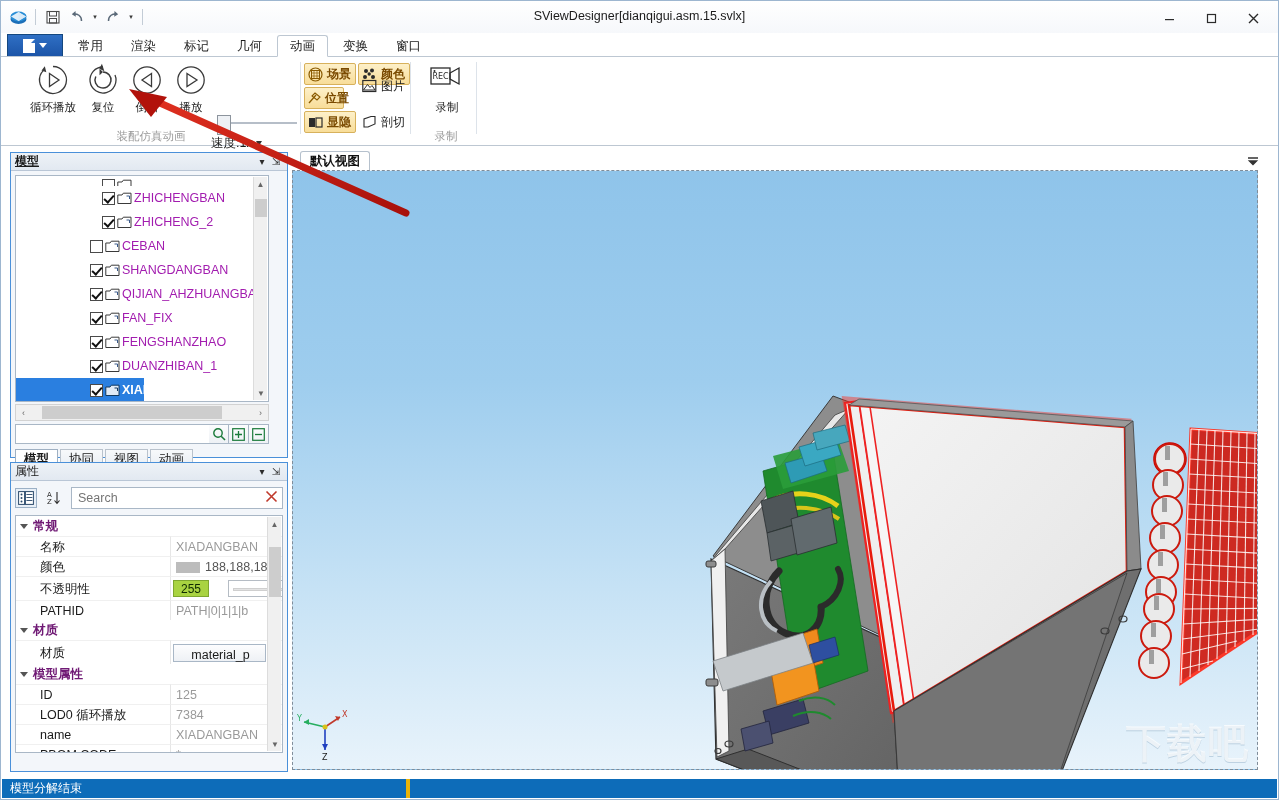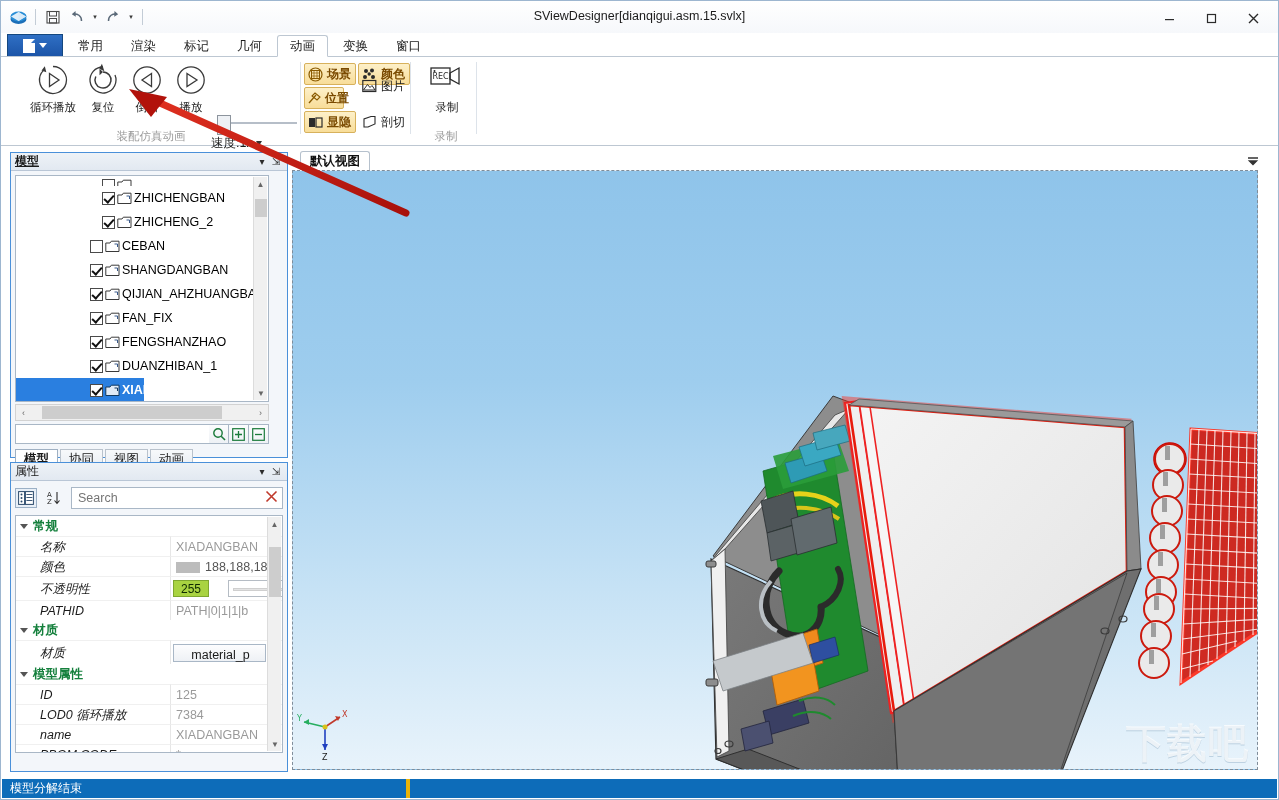--- a/index.html
+++ b/index.html
@@ -140,21 +140,21 @@
     position: absolute; left: 9px; top: 151px; width: 278px; height: 306px;
     border: 1px solid #4a90d9; background: #f3f6fa;
   }
   .tree {
     position: absolute; left: 4px; top: 22px; width: 254px; height: 227px;
     background: #ffffff; border: 1px solid #a9b7c6; overflow: hidden;
   }
   .tree-inner { position: relative; padding-top: 0px; }
   .trow {
     display: flex; align-items: center; gap: 2px; height: 24px; padding-left: 4px;
-    font-size: 12.5px; color: #000000; white-space: nowrap;
+    font-size: 12.5px; color: #a21caf; white-space: nowrap;
   }
   .trow.sel { background: #2a7fe0; color: #ffffff; font-weight: bold; }
   .cbx {
     width: 13px; height: 13px; border: 1px solid #4a4a4a; background: #fff;
     position: relative; flex: none;
   }
   .cbx.on:after {
     content: ""; position: absolute; left: 3px; top: 0px; width: 4px; height: 8px;
     border: solid #111; border-width: 0 2px 2px 0; transform: rotate(42deg);
   }
@@ -203,26 +203,26 @@
   }
   .searchfield input {
     border: none; outline: none; font-size: 12.5px; color: #8a8a8a; width: 90%;
     font-family: "Liberation Sans", sans-serif; background: transparent;
   }
   .propgrid {
     position: absolute; left: 4px; top: 52px; width: 268px; height: 238px;
     background: #ffffff; border: 1px solid #a9b7c6; overflow: hidden;
   }
   .pgrow { display: flex; height: 20px; align-items: center; font-size: 12.5px; }
-  .pgcat { font-weight: bold; color:#15803d; padding-left: 4px; display:flex; align-items:center; gap:5px; background:#fff;}
+  .pgcat { font-weight: bold; color:#701a75; padding-left: 4px; display:flex; align-items:center; gap:5px; background:#fff;}
   .pgcat .tri { width:0;height:0;border-left:4px solid transparent;border-right:4px solid transparent;border-top:5px solid #555; }
   .pgname { width: 155px; padding-left: 24px; color: #1b1b1b; border-right: 1px solid #e6e6e6;
             height: 20px; line-height: 20px; overflow:hidden; white-space:nowrap;}
   .pgval { flex: 1; padding-left: 5px; color: #9a9a9a; height:20px; line-height:20px; overflow:hidden; white-space:nowrap; }
-  .pgrow + .pgrow .pgname { border-top: 1px solid #f0f0f0; font-style: italic; }
+  .pgrow + .pgrow .pgname { border-top: 1px solid #f0f0f0; }
   .pgrow + .pgrow .pgval { border-top: 1px solid #f0f0f0; }
 
   .swatch { display:inline-block; width:24px;height:11px;background:#bcbcbc;vertical-align:middle;margin-right:5px;}
   .opacity-cell { display:flex; align-items:center; height:18px;gap:19px; }
   .opa-val { width:36px;height:17px;background:#a9d341;color:#0f2a00;font-size:12px;
              display:flex;align-items:center;justify-content:center;border:1px solid #7fa72f;}
   .opa-slider { position:relative; width:78px;height:17px;border:1px solid #b5bcc4;background:#fff;}
   .opa-slider .tr { position:absolute; left:4px; top:7px; width:52px; height:3px; background:#e4e4e4; border:1px solid #cfcfcf;}
   .opa-slider .th { position:absolute; right:2px; top:1px; width:10px;height:13px;background:#f0f0f0;border:1px solid #949ba3;}
   .matsel {

